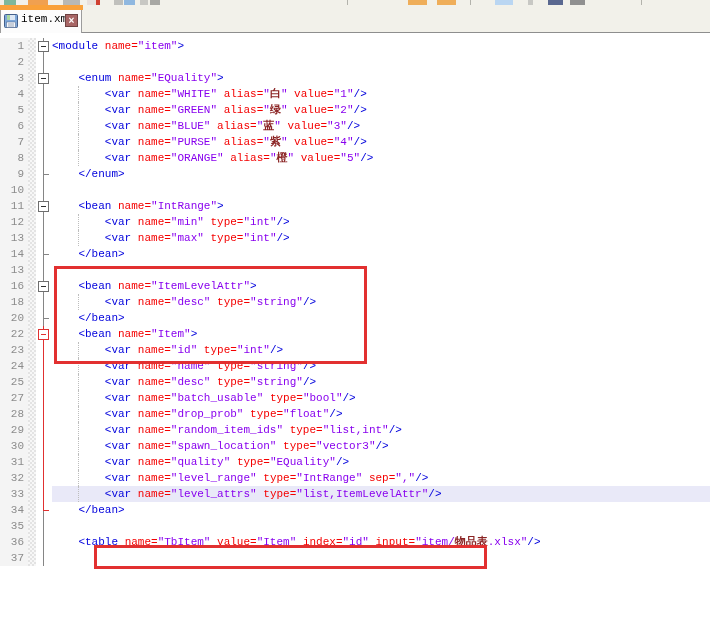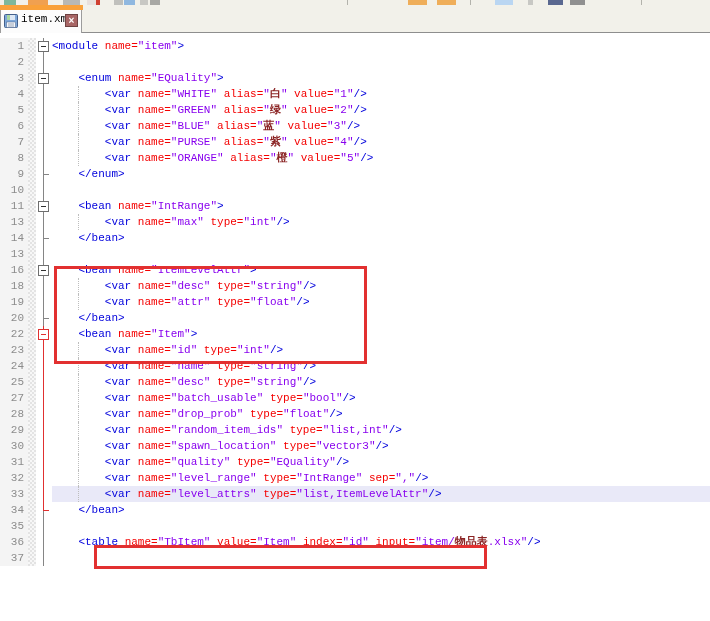--- a/index.html
+++ b/index.html
@@ -166,20 +166,26 @@
     </div>
     <div class="row">
       <div class="num">11</div>
       <div class="chk"></div>
       <div class="fold f-box">
         <i class="box"></i>
       </div>
       <div class="txt"><span class="p">    </span><span class="t">&lt;bean </span><span class="a">name=</span><span class="v">"IntRange"</span><span class="t">&gt;</span></div>
     </div>
     <div class="row">
+      <div class="num">12</div>
+      <div class="chk"></div>
+      <div class="fold f-line"></div>
+      <div class="txt"><i class="g"></i><span class="p">        </span><span class="t">&lt;var </span><span class="a">name=</span><span class="v">"min"</span><span class="p"> </span><span class="a">type=</span><span class="v">"int"</span><span class="t">/&gt;</span></div>
+    </div>
+    <div class="row">
       <div class="num">13</div>
       <div class="chk"></div>
       <div class="fold f-line"></div>
       <div class="txt"><i class="g"></i><span class="p">        </span><span class="t">&lt;var </span><span class="a">name=</span><span class="v">"max"</span><span class="p"> </span><span class="a">type=</span><span class="v">"int"</span><span class="t">/&gt;</span></div>
     </div>
     <div class="row">
       <div class="num">14</div>
       <div class="chk"></div>
       <div class="fold f-end"></div>
       <div class="txt"><span class="p">    </span><span class="t">&lt;/bean&gt;</span></div>
@@ -196,26 +202,20 @@
       <div class="fold f-box">
         <i class="box"></i>
       </div>
       <div class="txt"><span class="p">    </span><span class="t">&lt;bean </span><span class="a">name=</span><span class="v">"ItemLevelAttr"</span><span class="t">&gt;</span></div>
     </div>
     <div class="row">
       <div class="num">18</div>
       <div class="chk"></div>
       <div class="fold f-line"></div>
       <div class="txt"><i class="g"></i><span class="p">        </span><span class="t">&lt;var </span><span class="a">name=</span><span class="v">"desc"</span><span class="p"> </span><span class="a">type=</span><span class="v">"string"</span><span class="t">/&gt;</span></div>
-    </div>
-    <div class="row">
-      <div class="num">19</div>
-      <div class="chk"></div>
-      <div class="fold f-line"></div>
-      <div class="txt"><i class="g"></i><span class="p">        </span><span class="t">&lt;var </span><span class="a">name=</span><span class="v">"attr"</span><span class="p"> </span><span class="a">type=</span><span class="v">"float"</span><span class="t">/&gt;</span></div>
     </div>
     <div class="row">
       <div class="num">20</div>
       <div class="chk"></div>
       <div class="fold f-end"></div>
       <div class="txt"><span class="p">    </span><span class="t">&lt;/bean&gt;</span></div>
     </div>
     <div class="row">
       <div class="num">22</div>
       <div class="chk"></div>

